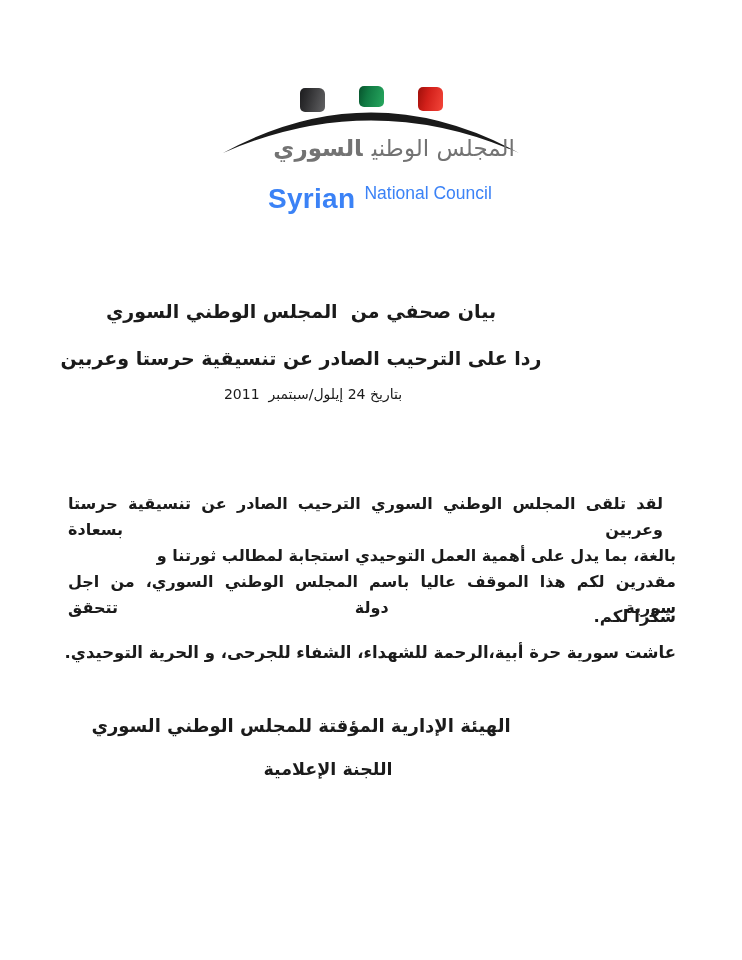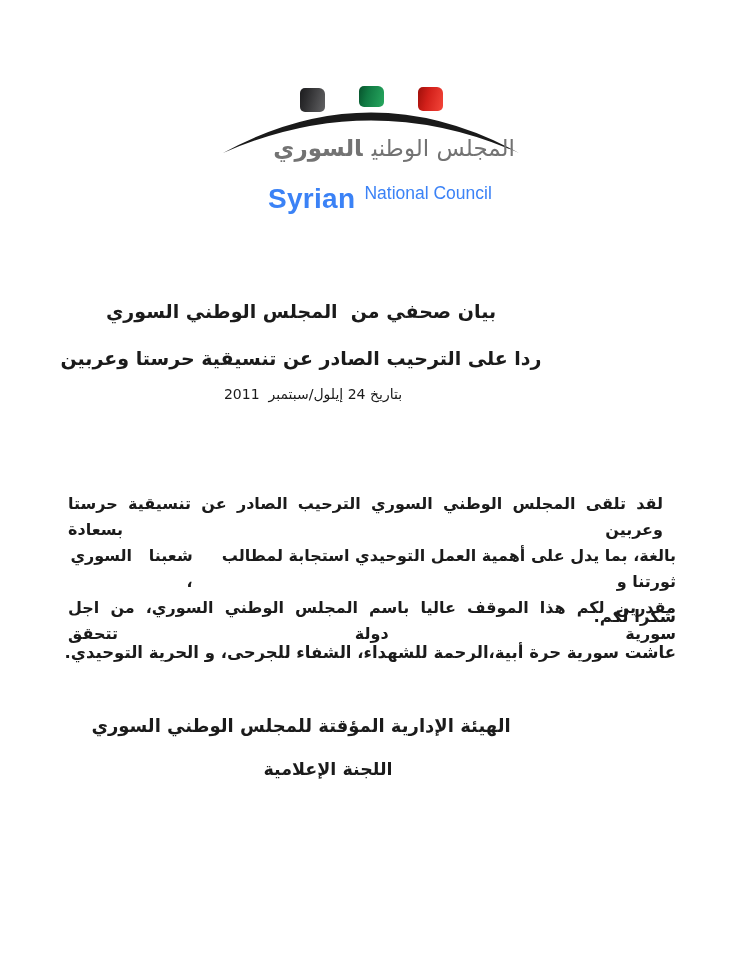--- a/index.html
+++ b/index.html
@@ -96,21 +96,20 @@
 </div>
 
 <div class="center-line title1">بيان صحفي من &nbsp;المجلس الوطني السوري</div>
 <div class="center-line title2">ردا على الترحيب الصادر عن تنسيقية حرستا وعربين</div>
 <div class="center-line dateline">بتاريخ 24 إيلول/سبتمبر &nbsp;2011</div>
 
 <div class="body-block">
   <div class="bline just indent">لقد تلقى المجلس الوطني السوري الترحيب الصادر عن تنسيقية حرستا وعربين بسعادة</div>
   <div class="bline split">
     <span>بالغة، بما يدل على أهمية العمل التوحيدي استجابة لمطالب ثورتنا و</span>
-    <span>شعبنا&nbsp;&nbsp;&nbsp;السوري ،</span>
   </div>
   <div class="bline just">مقدرين لكم هذا الموقف عاليا باسم المجلس الوطني السوري، من اجل سورية دولة تتحقق</div>
 </div>
 
 <div class="abs thanks">شكرا لكم.</div>
 <div class="abs slogan">عاشت سورية حرة أبية،الرحمة للشهداء، الشفاء للجرحى، و الحرية التوحيدي.</div>
 
 <div class="center-line footer1">الهيئة الإدارية المؤقتة للمجلس الوطني السوري</div>
 <div class="center-line footer2">اللجنة الإعلامية</div>
 

